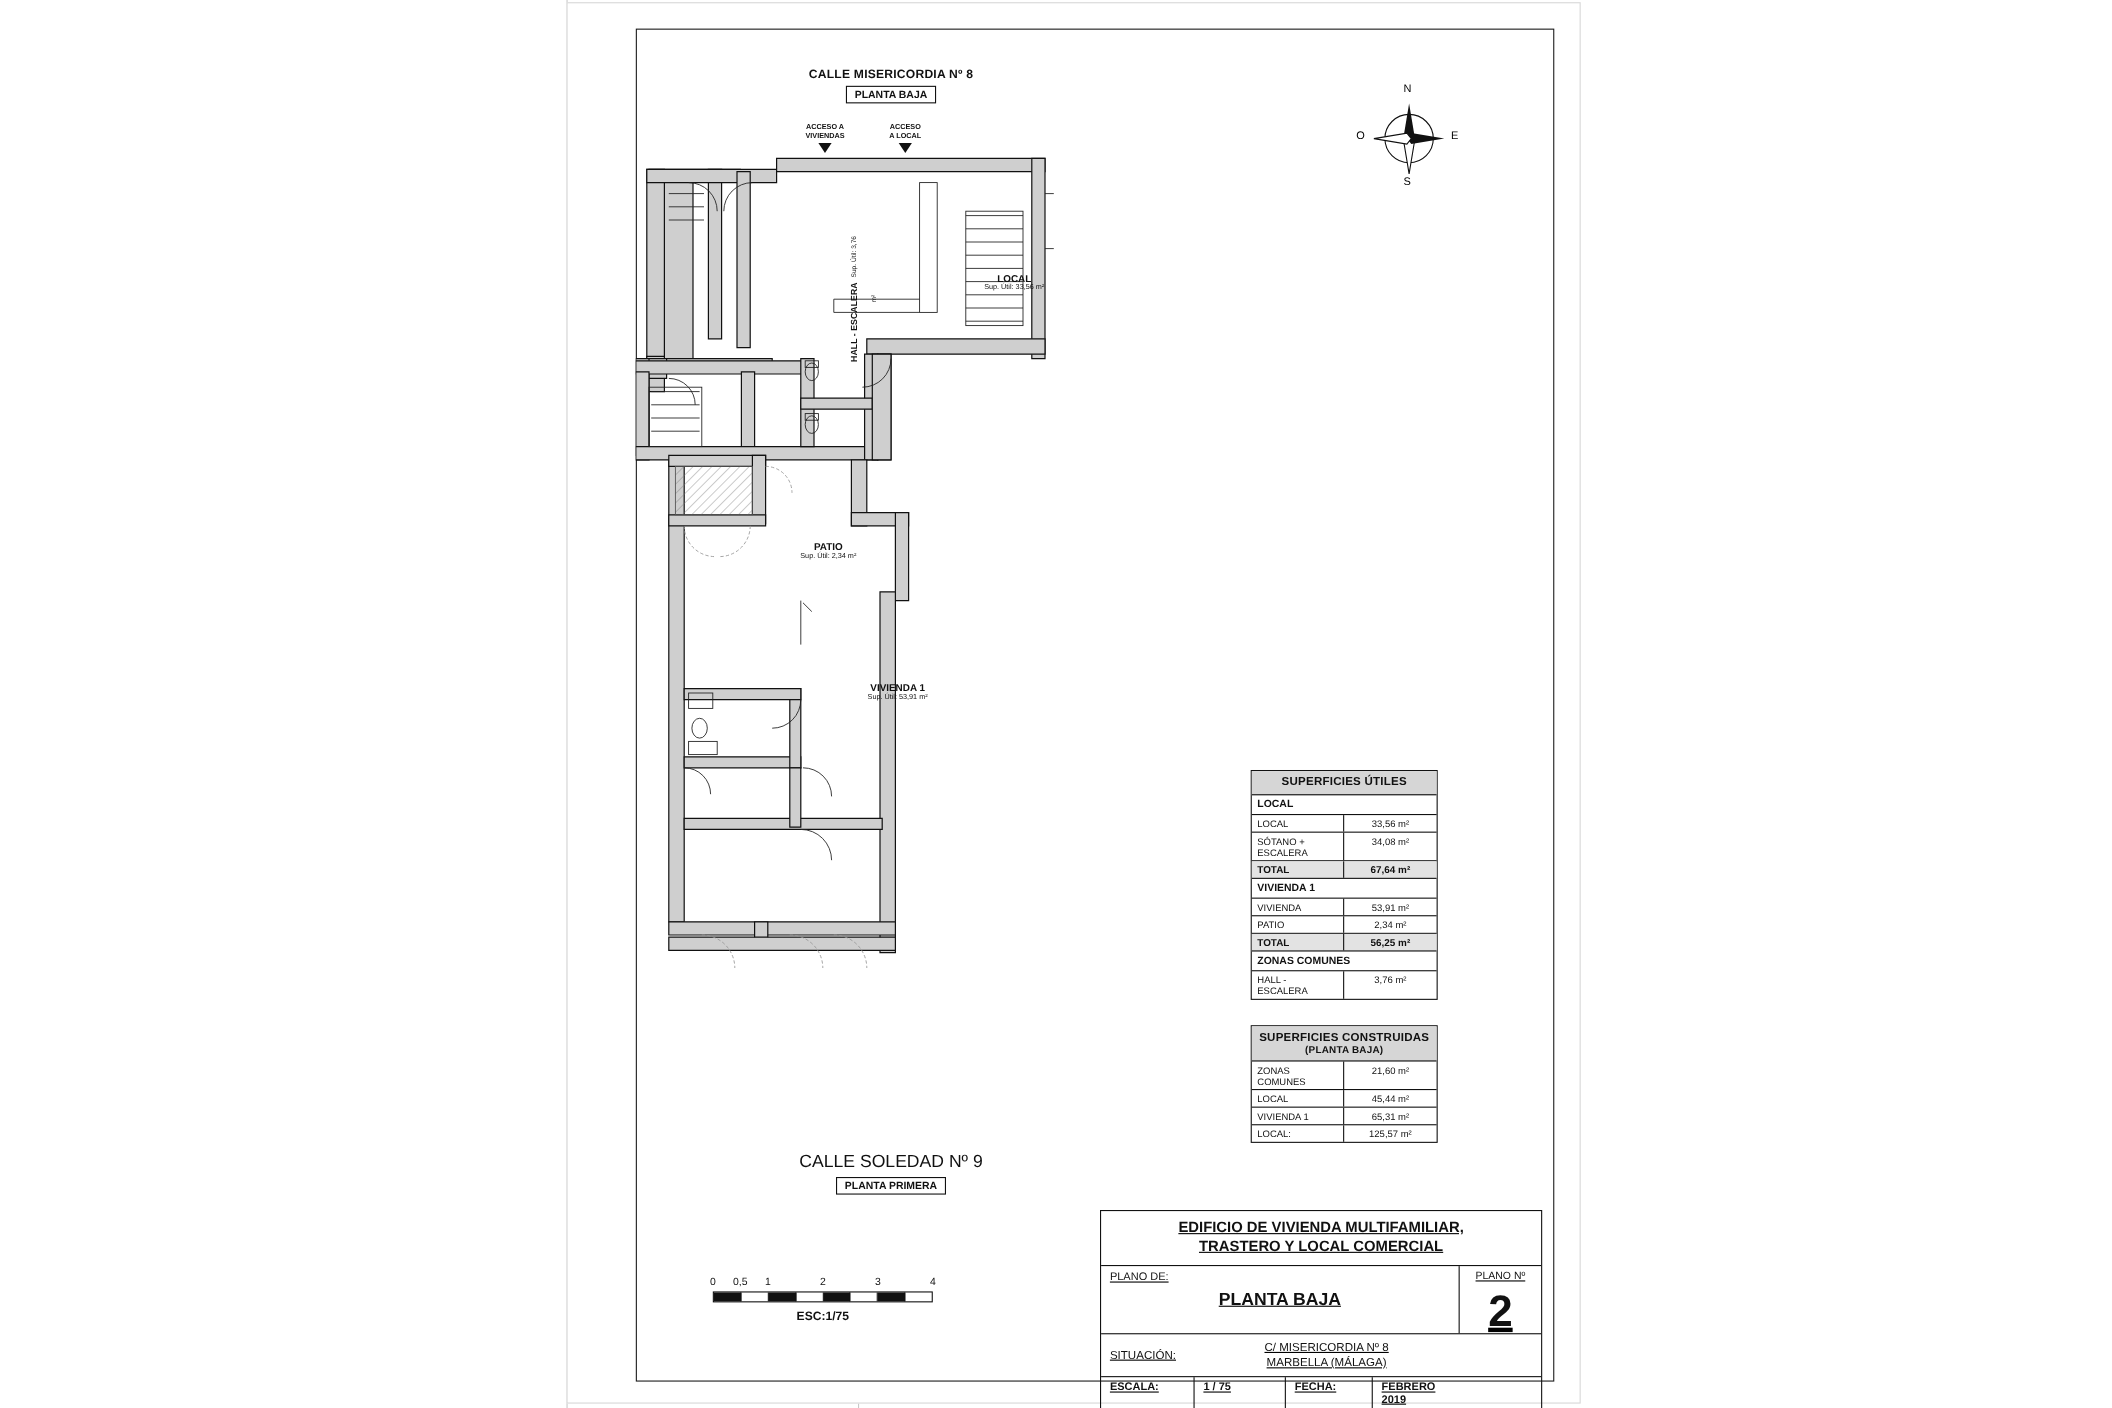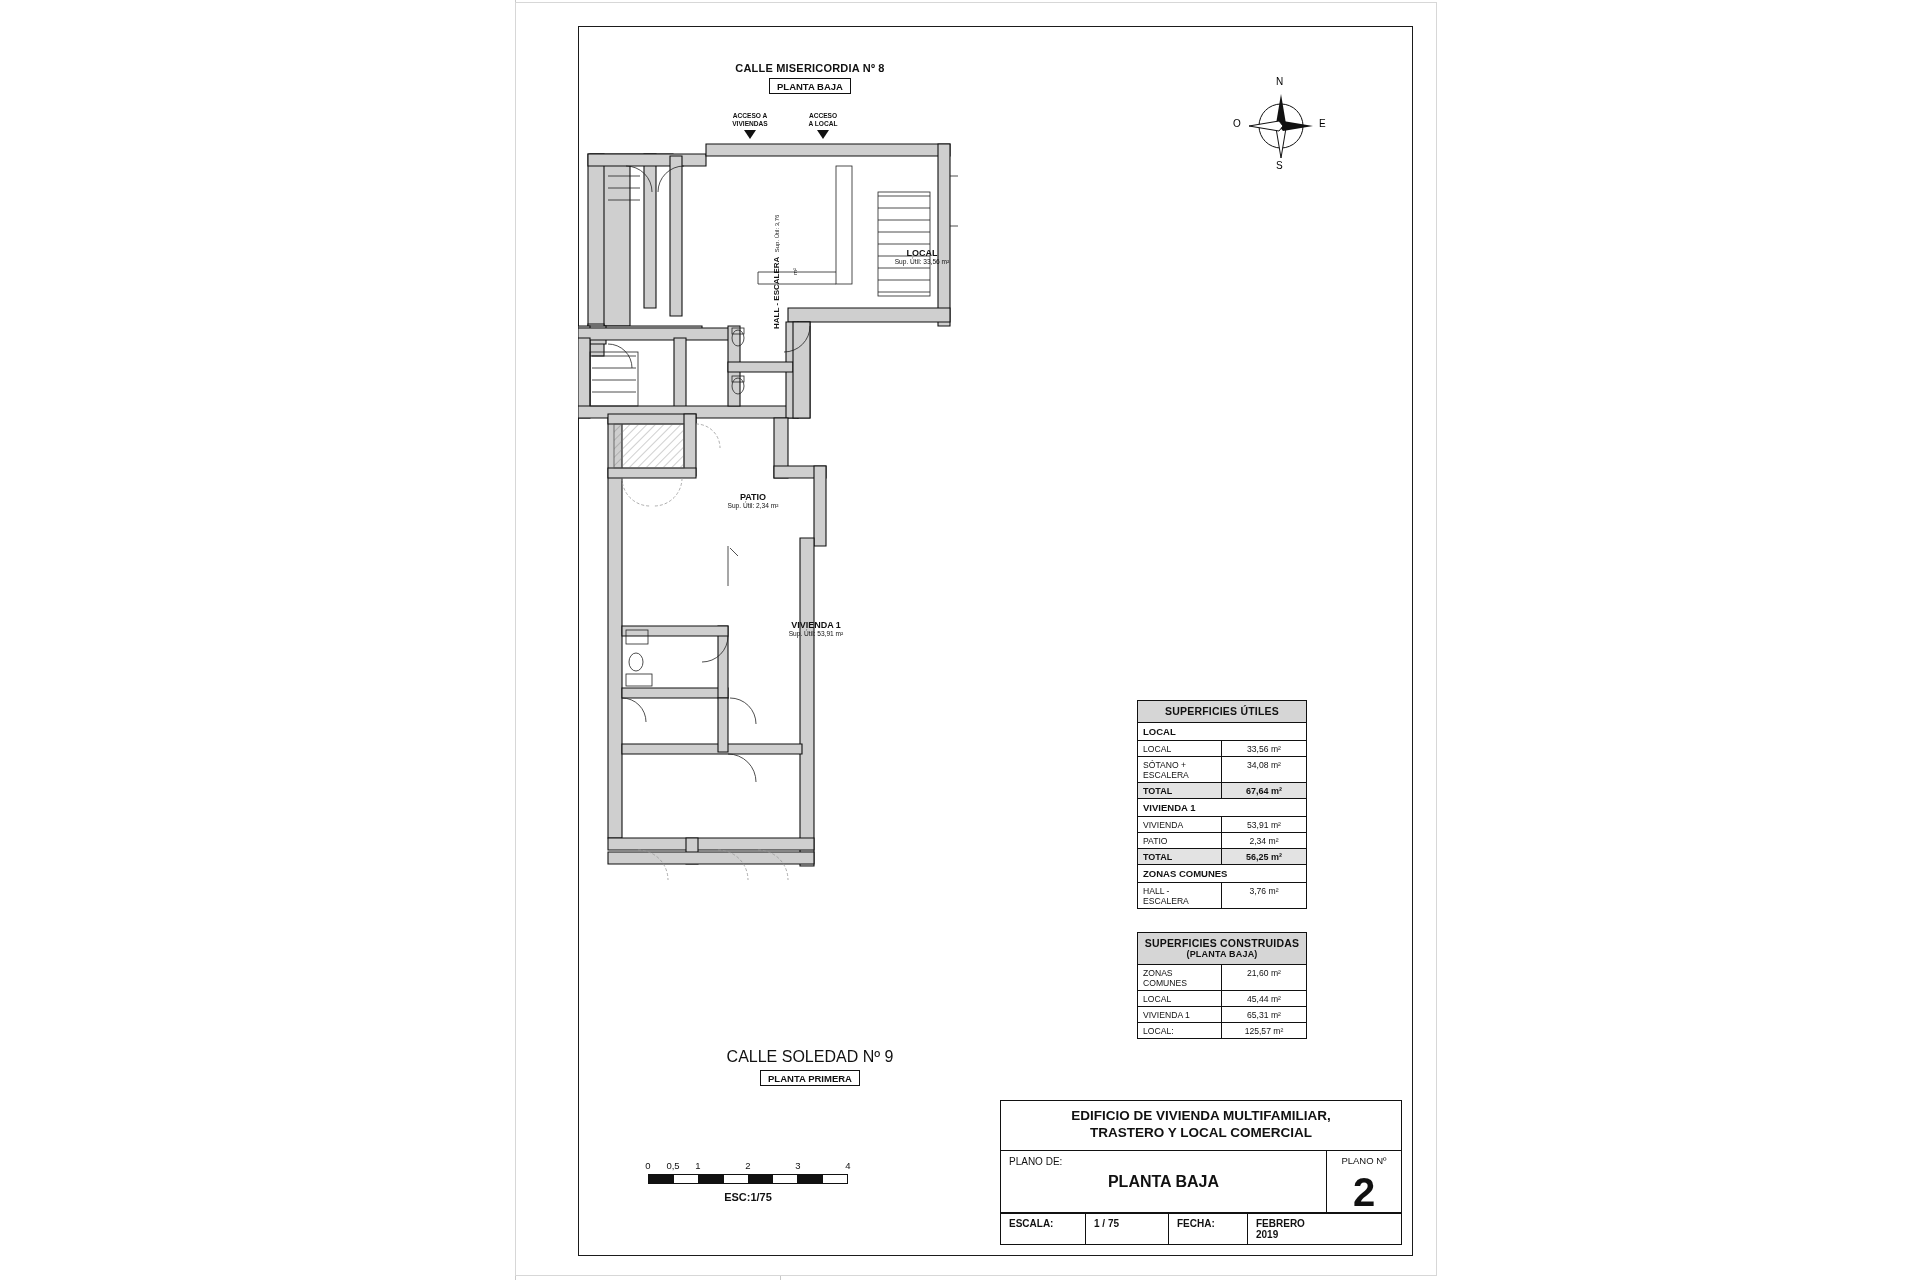--- a/index.html
+++ b/index.html
@@ -20,21 +20,21 @@
     border:1.5px solid #1b1b1b;background:#ffffff;
   }
   
   .crop{position:absolute;background:#c9c9c9;}
   .crop.v1{left:515px;top:0;width:1px;height:1280px;}
   .crop.v2{left:780px;top:1258px;width:1px;height:22px;}
   .crop.h1{left:1411px;top:372px;width:24px;height:1px;}
 
   
   .titleblock{position:absolute;left:1000px;top:1100px;width:400px;border:1.4px solid #111;}
-  .tb-row{display:flex;border-bottom:1.2px solid #111;}
+  .tb-row{display:flex;border-bottom:1.2px solid #111;text-decoration:underline;}
   .tb-row:last-child{border-bottom:none;}
   .tb-head{padding:7px 6px 8px;text-align:center;font-weight:bold;font-size:13.5px;line-height:1.25;color:#111;width:100%;}
   .tb-left{flex:1;padding:5px 8px;}
   .tb-right{width:74px;border-left:1.2px solid #111;display:flex;flex-direction:column;align-items:center;justify-content:flex-start;}
   .tb-label{font-size:10px;color:#111;}
   .tb-big{font-size:16px;font-weight:bold;text-align:center;margin-top:6px;color:#111;}
   .tb-num{font-size:40px;font-weight:bold;line-height:1;color:#111;padding-top:6px;}
   .tb-planon{font-size:9.5px;padding-top:4px;color:#111;}
   .tb-sit{font-size:10.5px;color:#111;}
   .tb-sit-val{font-size:10.5px;text-align:center;color:#111;line-height:1.35;}
@@ -373,20 +373,27 @@
         <div class="tb-label">PLANO DE:</div>
         <div class="tb-big">PLANTA BAJA</div>
       </div>
       <div class="tb-right">
         <div class="tb-planon">PLANO Nº</div>
         <div class="tb-num">2</div>
       </div>
     </div>
 
     <div class="tb-row">
+      <div class="tb-left" style="display:flex;align-items:center;">
+        <div class="tb-sit" style="width:84px;">SITUACIÓN:</div>
+        <div class="tb-sit-val" style="flex:1;">
+          <div>C/ MISERICORDIA Nº 8</div>
+          <div>MARBELLA (MÁLAGA)</div>
+        </div>
+      </div>
       <div class="tb-right" style="border-left:none;"></div>
     </div>
 
     <div class="tb-row">
       <div class="tb-bottom" style="flex:1;">
         <div class="tb-bc" style="width:68px;">ESCALA:</div>
         <div class="tb-bc" style="width:66px;">1 / 75</div>
         <div class="tb-bc" style="width:62px;">FECHA:</div>
         <div class="tb-bc" style="flex:1;">FEBRERO 2019</div>
       </div>

